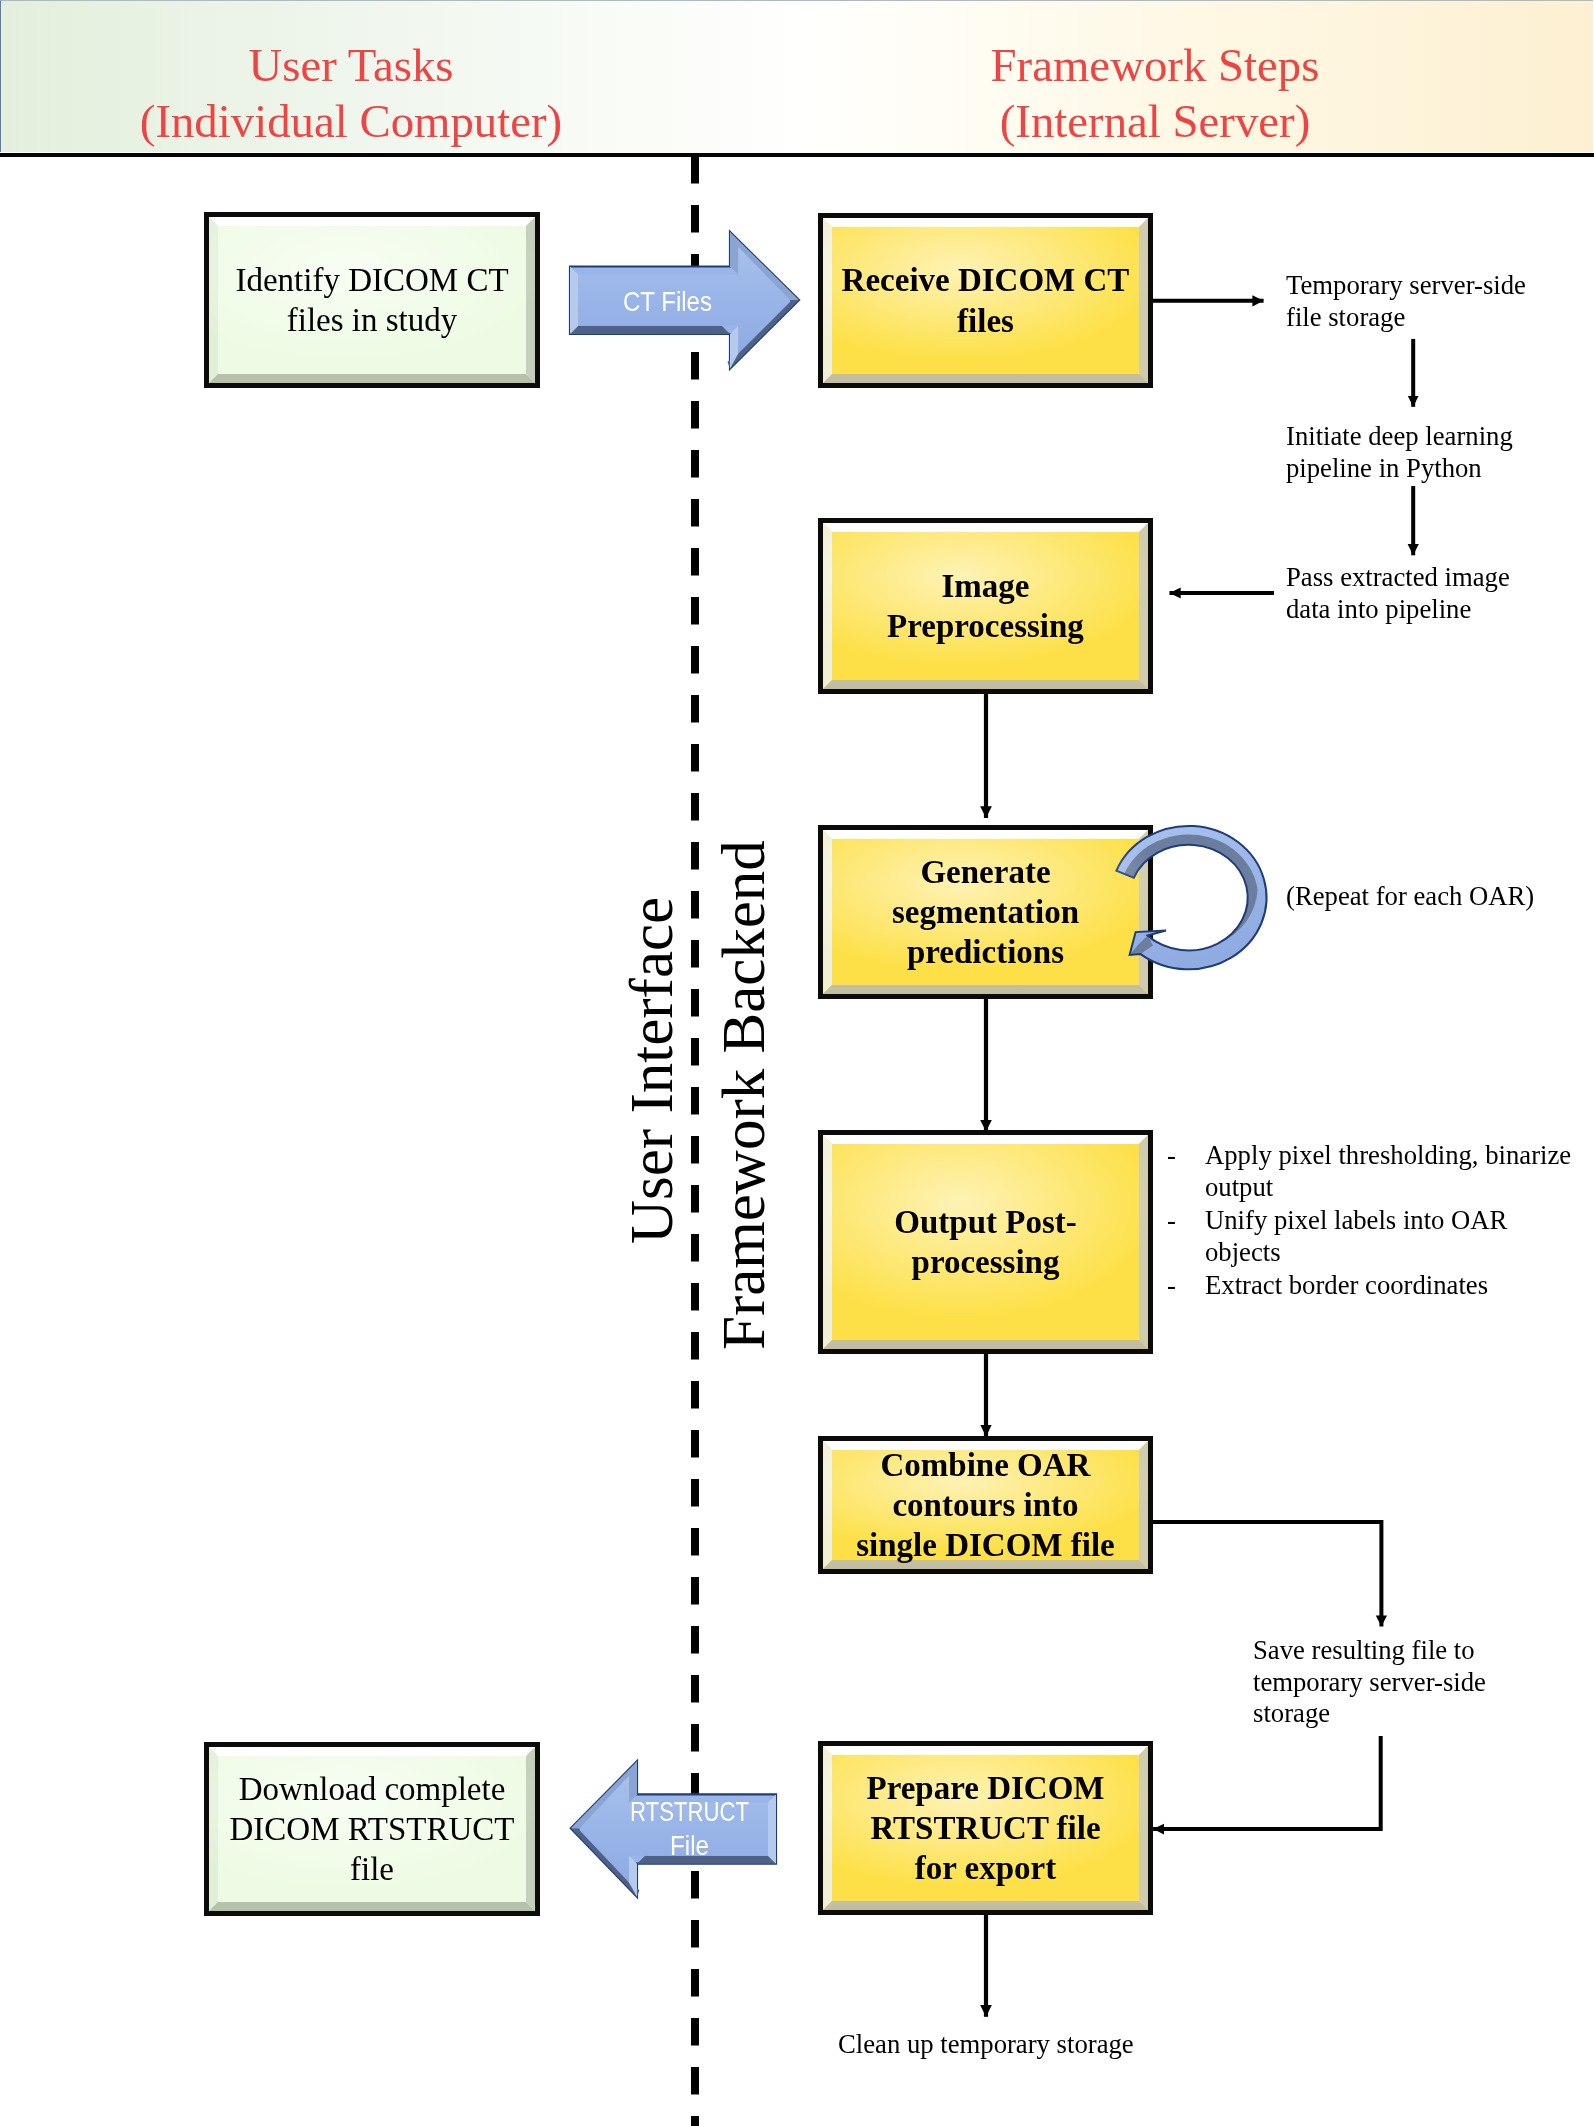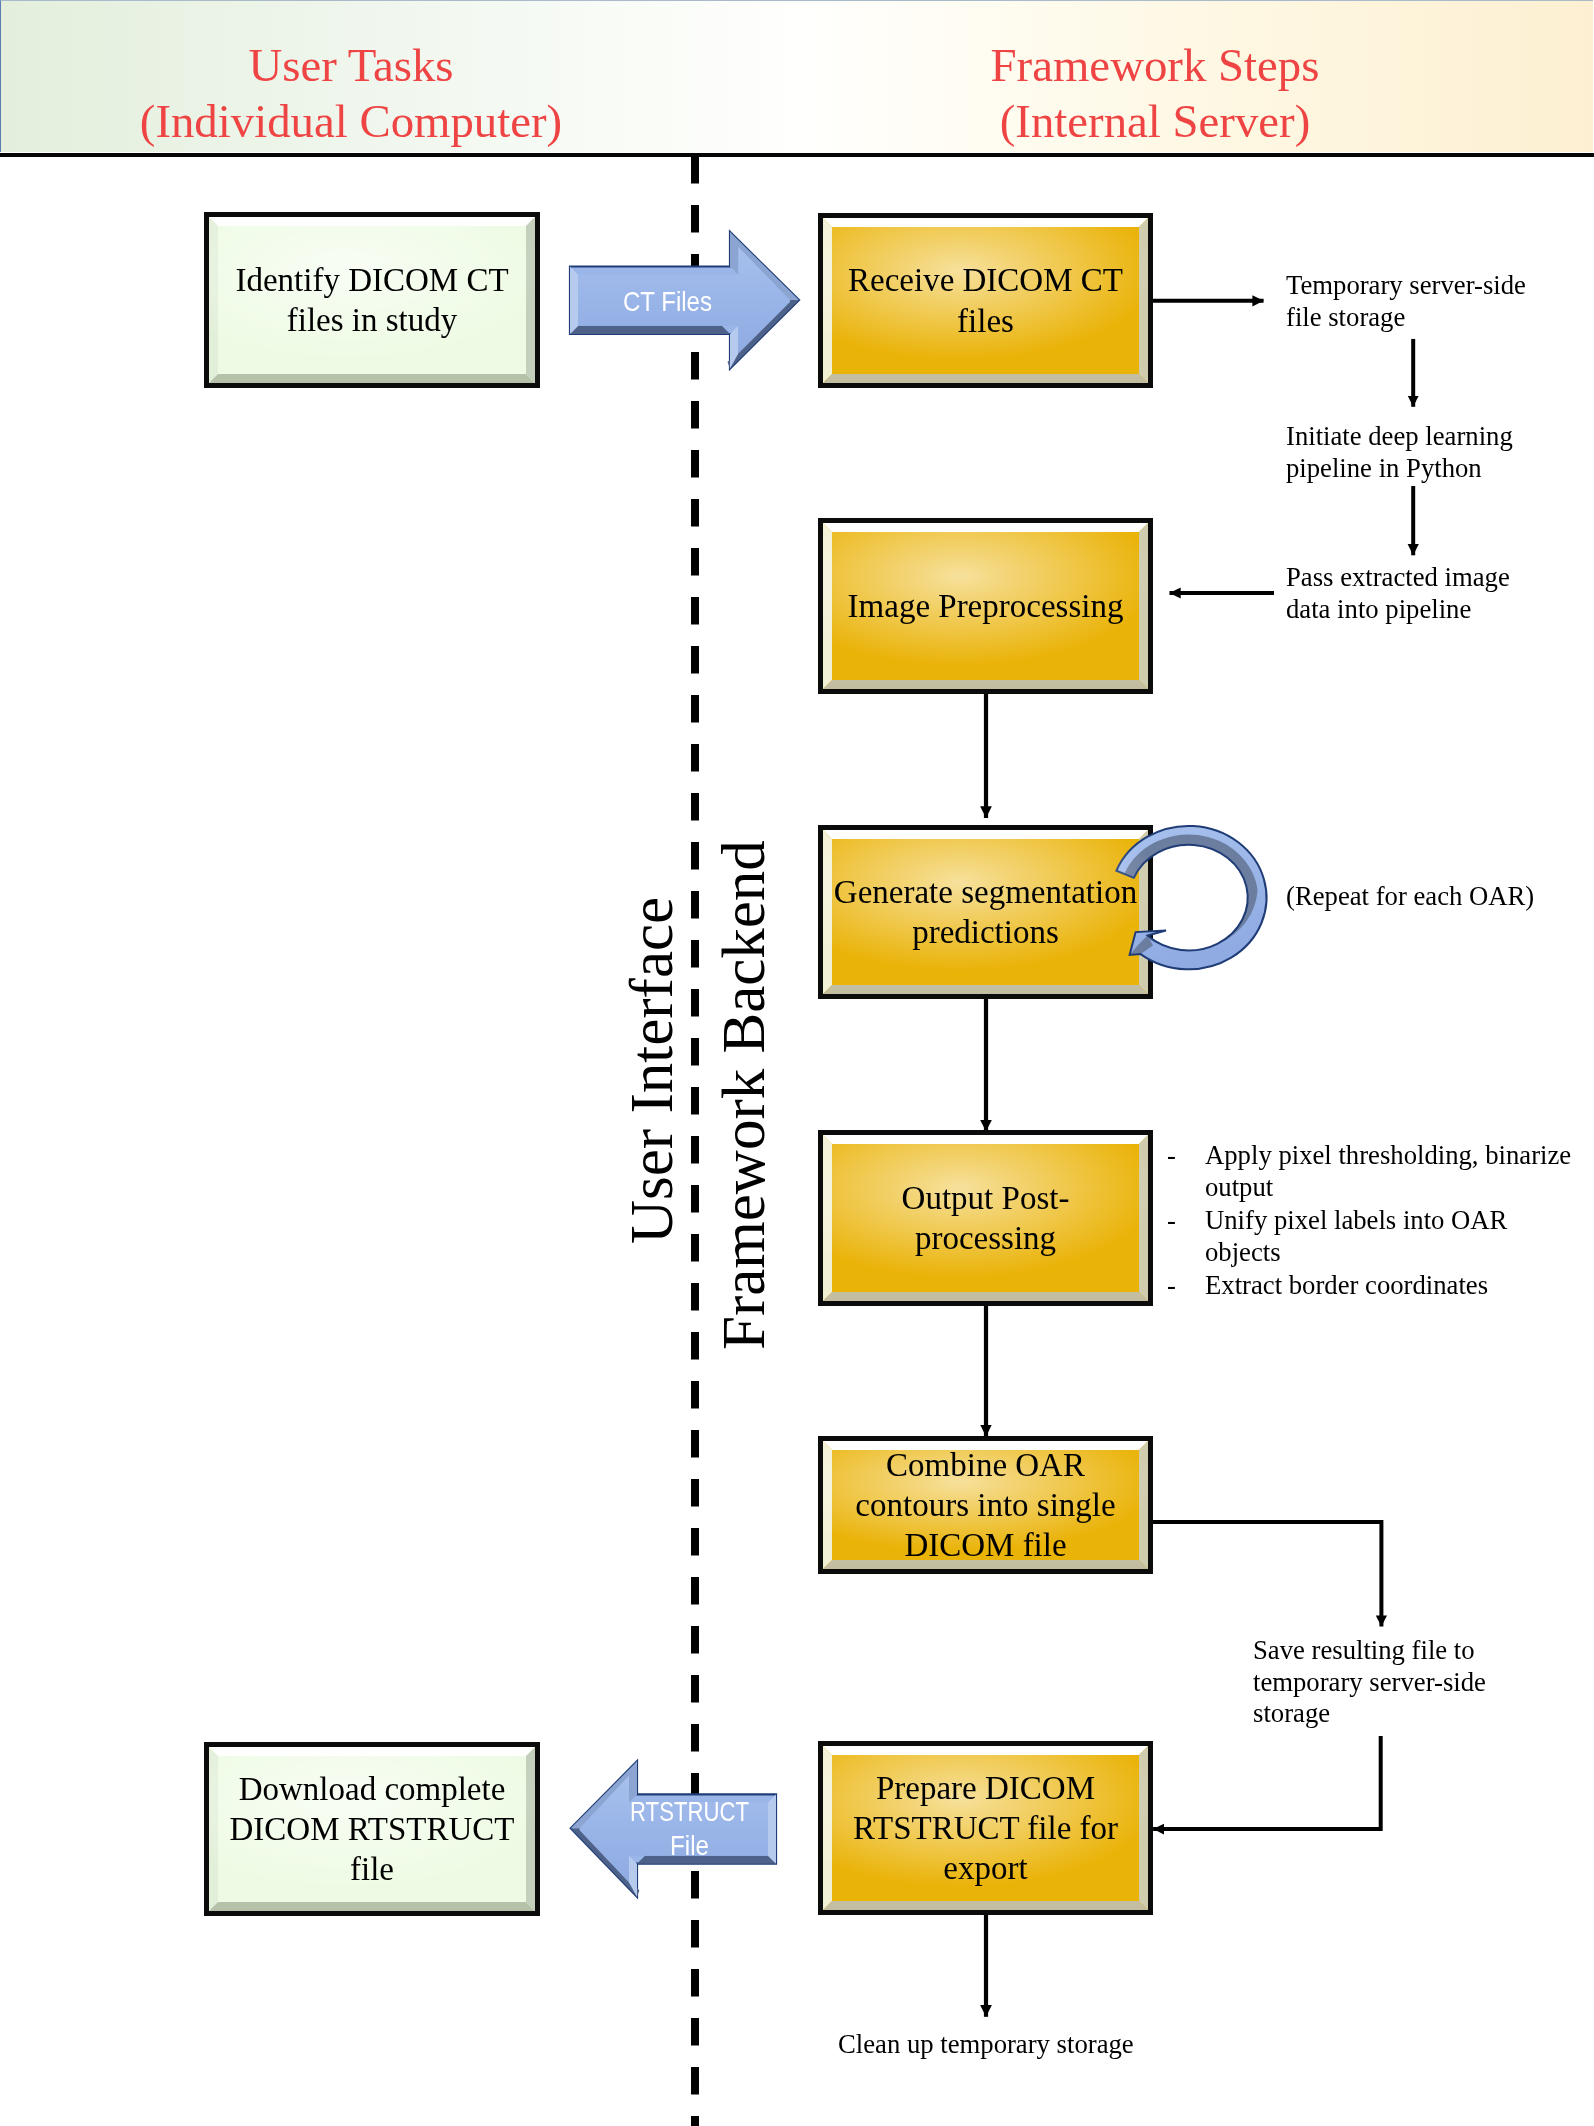--- a/index.html
+++ b/index.html
@@ -36,21 +36,21 @@
   .w295 .inner{width:295px;}
 
   
   .bev{position:absolute;left:0;top:0;right:0;bottom:0;z-index:0;pointer-events:none;}
   .bev i{position:absolute;left:0;top:0;right:0;bottom:0;display:block;}
   .bev .t{clip-path:polygon(0 0,100% 0,calc(100% - 9px) 9px,9px 9px);}
   .bev .b{clip-path:polygon(0 100%,9px calc(100% - 9px),calc(100% - 9px) calc(100% - 9px),100% 100%);}
   .bev .l{clip-path:polygon(0 0,9px 9px,9px calc(100% - 9px),0 100%);}
   .bev .r{clip-path:polygon(100% 0,100% 100%,calc(100% - 9px) calc(100% - 9px),calc(100% - 9px) 9px);}
 
-  .boxyellow{background:#eab308;}
+  .boxyellow{background:#fde047;font-weight:bold;}
   .boxyellow .bev .t{background:linear-gradient(to bottom,#ffffff 0%,#fcfbe2 100%);}
   .boxyellow .bev .b{background:linear-gradient(to top,#c2bda0 0%,#e4e0c3 100%);}
   .boxyellow .bev .l{background:linear-gradient(to right,#f2f0d4 0%,#fbfade 100%);}
   .boxyellow .bev .r{background:linear-gradient(to left,#cfcbad 0%,#eeebcb 100%);}
   .boxyellow::after{
     background:radial-gradient(ellipse 85% 75% at 42% 32%, rgba(255,255,255,0.60) 0%, rgba(255,255,255,0) 72%);
   }
 
   .boxgreen{background:#eefbe4;}
   .boxgreen .bev .t{background:linear-gradient(to bottom,#ffffff 0%,#eefae4 100%);}
@@ -157,21 +157,21 @@
   <div class="box boxyellow w311" style="left:818px;top:825px;width:335px;height:174px;">
     <span class="bev">
         <i class="t"></i>
         <i class="l"></i>
         <i class="r"></i>
         <i class="b"></i>
       </span>
     <span class="inner">Generate segmentation predictions</span>
   </div>
 
-  <div class="box boxyellow w230" style="left:818px;top:1130px;width:335px;height:176px;">
+  <div class="box boxyellow w230" style="left:818px;top:1130px;width:335px;height:224px;">
     <span class="bev">
         <i class="t"></i>
         <i class="l"></i>
         <i class="r"></i>
         <i class="b"></i>
       </span>
     <span class="inner">Output Post-processing</span>
   </div>
 
   <div class="box boxyellow w270" style="left:818px;top:1436px;width:335px;height:138px;">

